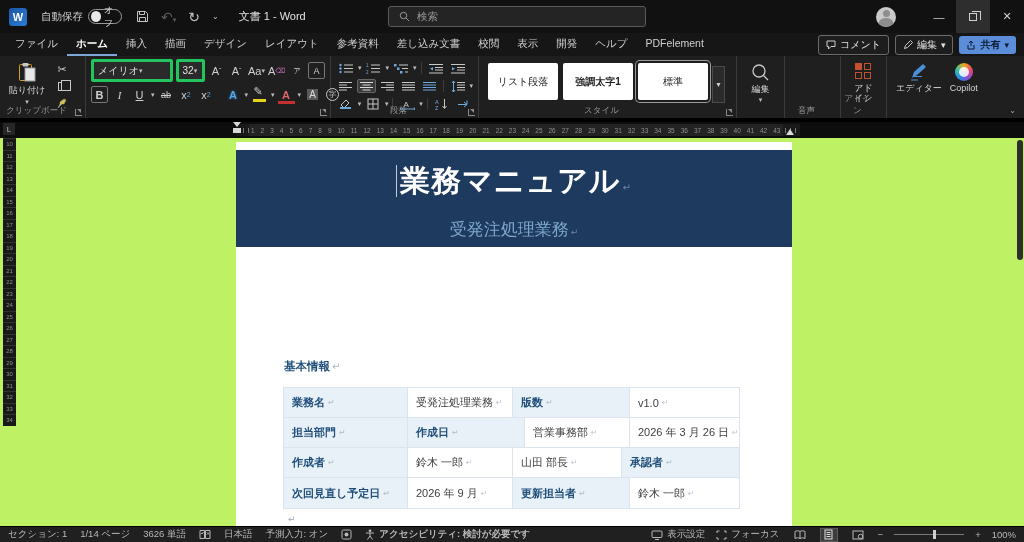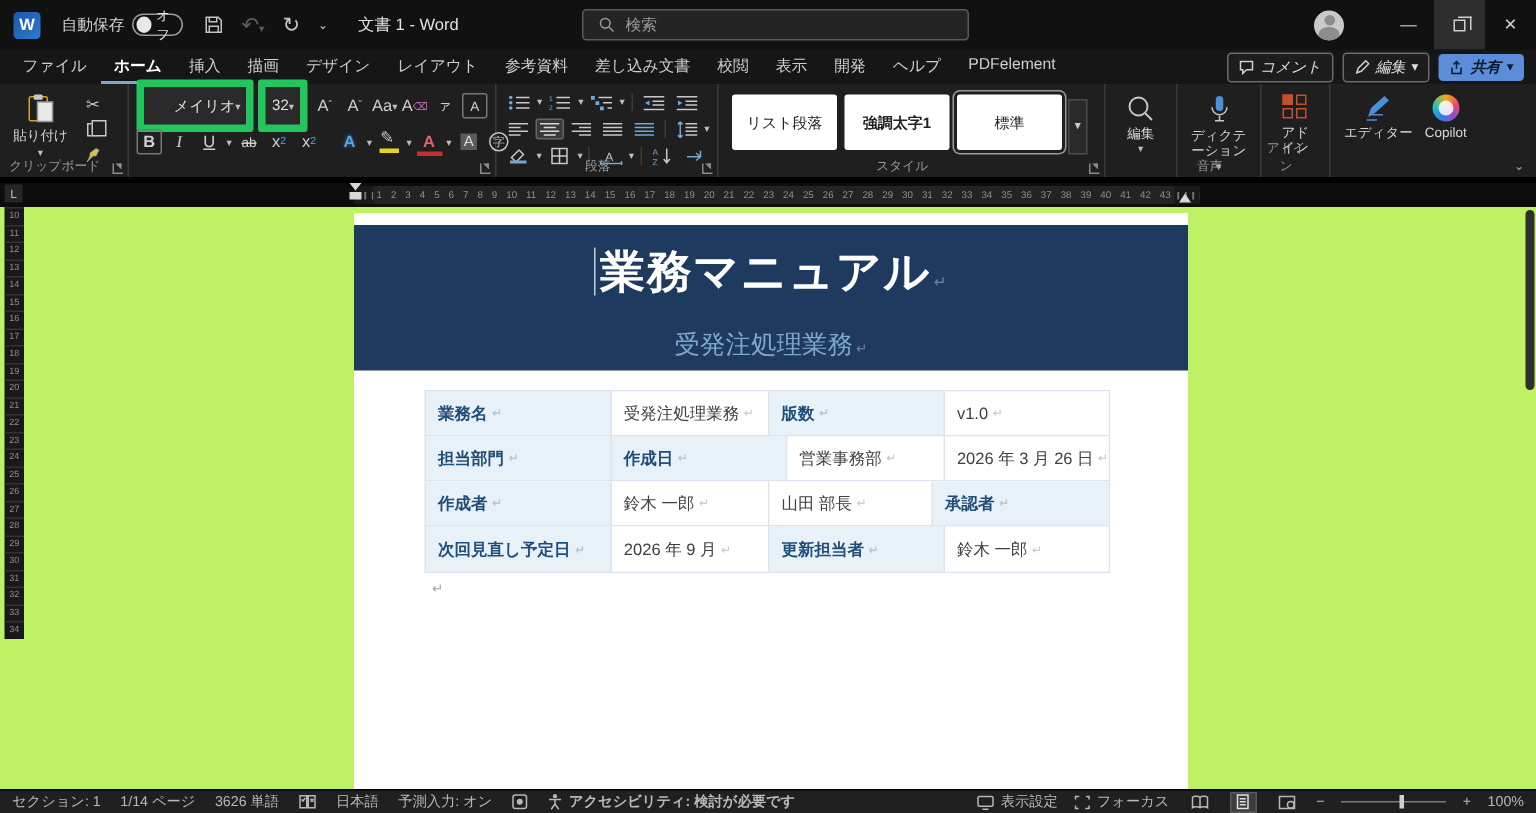--- a/index.html
+++ b/index.html
@@ -33,43 +33,43 @@
   color:#cfcfcf; font-size:11px; }
 .winbtn.max { background:#2e2e2e; }
 .restore-glyph { width:8px; height:8px; border:1px solid #cfcfcf; position:relative; }
 .restore-glyph::before { content:""; position:absolute; left:2px; top:-3px; width:8px; height:8px; border:1px solid #cfcfcf; border-left:none; border-bottom:none; }
 
 
 .tabsrow { position:absolute; top:33px; left:0; width:1024px; height:23px; background:#161616;
   display:flex; align-items:center; padding-left:6px; }
 .rtab { padding:4px 9px 5px; font-size:10.5px; color:#cfcfcf; white-space:nowrap; }
 .rtab.active { color:#fff; font-weight:bold; box-shadow:inset 0 -2px 0 #7ca6d8; }
-.tab-actions { margin-left:auto; display:flex; gap:6px; margin-right:8px; align-items:center;font-style:italic; }
+.tab-actions { margin-left:auto; display:flex; gap:6px; margin-right:8px; align-items:center; }
 .btn-outline { border:1px solid #6a6a6a; border-radius:3px; padding:2px 7px; font-size:10px;
   display:flex; gap:4px; align-items:center; background:#1d1d1d; color:#e0e0e0; }
 .btn-share { background:#5b8dd9; border:none; color:#0a1930; font-weight:bold; }
 .mini-ico { display:inline-block; font-size:9px; }
 
 
 .ribbon { position:absolute; top:56px; left:0; width:1024px; height:63px; background:#1f1f1f;
   display:flex; border-bottom:1px solid #000; }
 .rgroup { position:relative; border-right:1px solid #3a3a3a; padding:4px 5px 13px; flex:none; }
 .glabel { position:absolute; bottom:1px; left:0; right:12px; text-align:center; font-size:8.5px; color:#999; }
 .launcher { position:absolute; bottom:2px; right:3px; width:7px; height:7px; border-left:1px solid #8a8a8a; border-bottom:1px solid #8a8a8a; }
 .launcher::after { content:""; position:absolute; right:1px; top:0px; border:2px solid transparent; border-top-color:#8a8a8a; border-right-color:#8a8a8a; }
 .paste-big { display:flex; flex-direction:column; align-items:center; width:44px; gap:1px; padding-top:2px; }
 .paste-big .plabel { font-size:9px; color:#d8d8d8; }
 .chev { font-size:7px; color:#bdbdbd; }
 .clip-col { display:flex; flex-direction:column; gap:4px; margin-left:4px; padding-top:3px; }
 .sicon { width:18px; height:13px; display:flex; align-items:center; justify-content:center; color:#c8c8c8; font-size:11px; }
 .copy-glyph { width:8px; height:9px; border:1px solid #c8c8c8; position:relative; }
 .copy-glyph::before { content:""; position:absolute; left:2px; top:-3px; width:8px; height:9px; border:1px solid #c8c8c8; background:#1f1f1f; }
 .frow { display:flex; align-items:center; gap:3px; height:21px; }
-.selbox { height:35px; background:#2a2a2a; border:5px solid #22c55e; border-radius:2px;
-  display:flex; align-items:center; justify-content:flex-end; padding:0 4px; font-size:10px; color:#e0e0e0; }
+.selbox { height:23px; background:#2a2a2a; border:3px solid #22c55e; border-radius:2px;
+  display:flex; align-items:center; justify-content:flex-start; padding:0 4px; font-size:10px; color:#e0e0e0; }
 .tbtn { min-width:17px; height:17px; display:inline-flex; align-items:center; justify-content:center;
   color:#d0d0d0; font-size:11px; padding:0 1px; }
 .tbtn sup,.tbtn sub { font-size:7px; }
 .tbtn.boxed { border:1px solid #777; border-radius:2px; }
 .vdiv { width:1px; height:18px; background:#3c3c3c; margin:0 2px; }
 .blueA { color:#58a6e0; font-weight:bold; text-shadow:0 0 3px #2a6db0; }
 .hl-pen { position:relative; width:14px; height:14px; }
 .hl-pen::before { content:"✎"; position:absolute; left:1px; top:-3px; color:#c8c8c8; font-size:11px; }
 .hl-pen::after { content:""; position:absolute; left:0; bottom:0; width:13px; height:3px; background:#e8d31c; }
 .fc-A { position:relative; color:#d66; font-weight:bold; }
@@ -446,30 +446,20 @@
         <svg class="sico" width="19" height="19" viewBox="0 0 19 19">
             <circle cx="8" cy="8" r="6" fill="none" stroke="#c8c8c8" stroke-width="1.3"></circle>
             <line x1="12.5" y1="12.5" x2="17" y2="17" stroke="#c8c8c8" stroke-width="1.3"></line>
           </svg>
         <span>編集</span>
         <span class="chev">▾</span>
       </div>
     </div>
 
     <div class="rgroup" style="width:56px">
-      <div class="bigbtn">
-        <svg class="sico" width="14" height="20" viewBox="0 0 14 20">
-            <rect x="4.5" y="1" width="5" height="10" rx="2.5" fill="#4a90d9"></rect>
-            <path d="M2 8.5a5 5 0 0 0 10 0" fill="none" stroke="#c8c8c8"></path>
-            <line x1="7" y1="14" x2="7" y2="17" stroke="#c8c8c8"></line>
-            <line x1="4" y1="17.5" x2="10" y2="17.5" stroke="#c8c8c8"></line>
-          </svg>
-        <span>ディクテーション</span>
-        <span class="chev">▾</span>
-      </div>
       <span class="glabel">音声</span>
     </div>
 
     <div class="rgroup" style="width:46px">
       <div class="bigbtn">
         <span class="addin-grid">
             <span class="fill"></span>
             <span></span>
             <span></span>
             <span></span>
@@ -581,20 +571,21 @@
         <span>33</span>
         <span>34</span>
       </div>
     <div class="vscroll"></div>
 
     <div class="page">
       <div class="banner">
         <div class="doc-title-line"><span class="caret"></span><span>業務マニュアル</span><span class="pmark">↵</span></div>
         <div class="doc-subtitle"><span>受発注処理業務</span><span class="pmark">↵</span></div>
       </div>
+      <div class="section-heading"><span>基本情報</span><span class="pmark">↵</span></div>
       <div class="btable" id="info-table">
           <div class="trow">
             <div class="tcell c0 tlab">業務名</div>
             <div class="tcell c1 tval">受発注処理業務</div>
             <div class="tcell c2 tlab">版数</div>
             <div class="tcell c3 tval">v1.0</div>
           </div>
           <div class="trow">
             <div class="tcell c0 tlab">担当部門</div>
             <div class="tcell c2 tlab">作成日</div>

